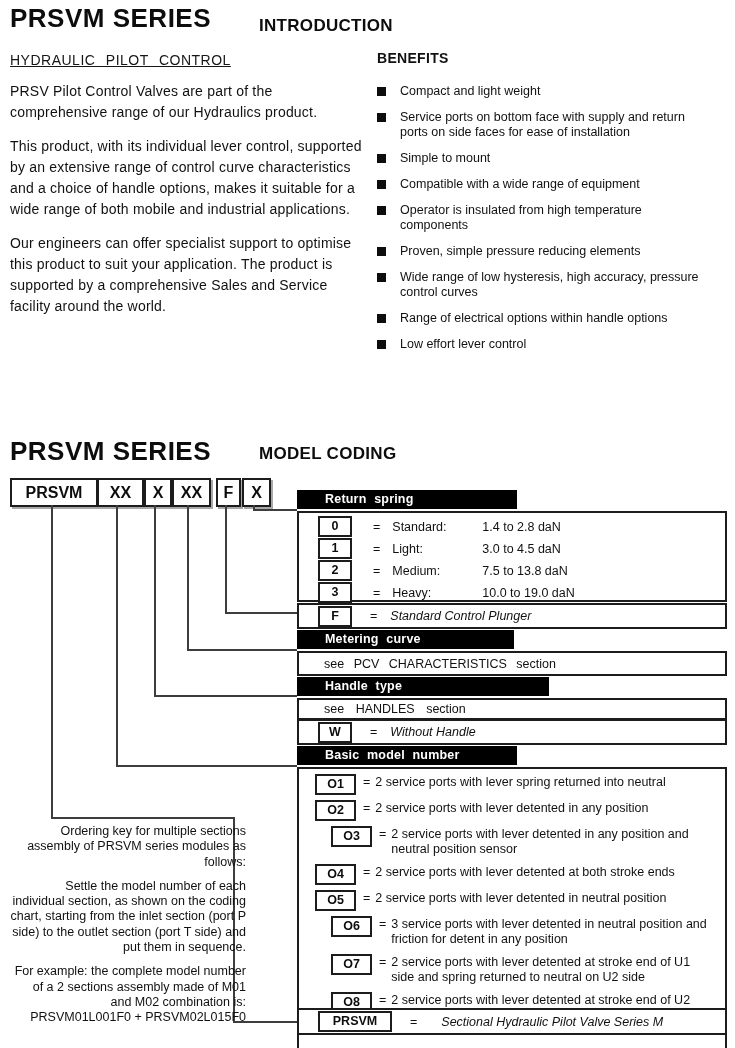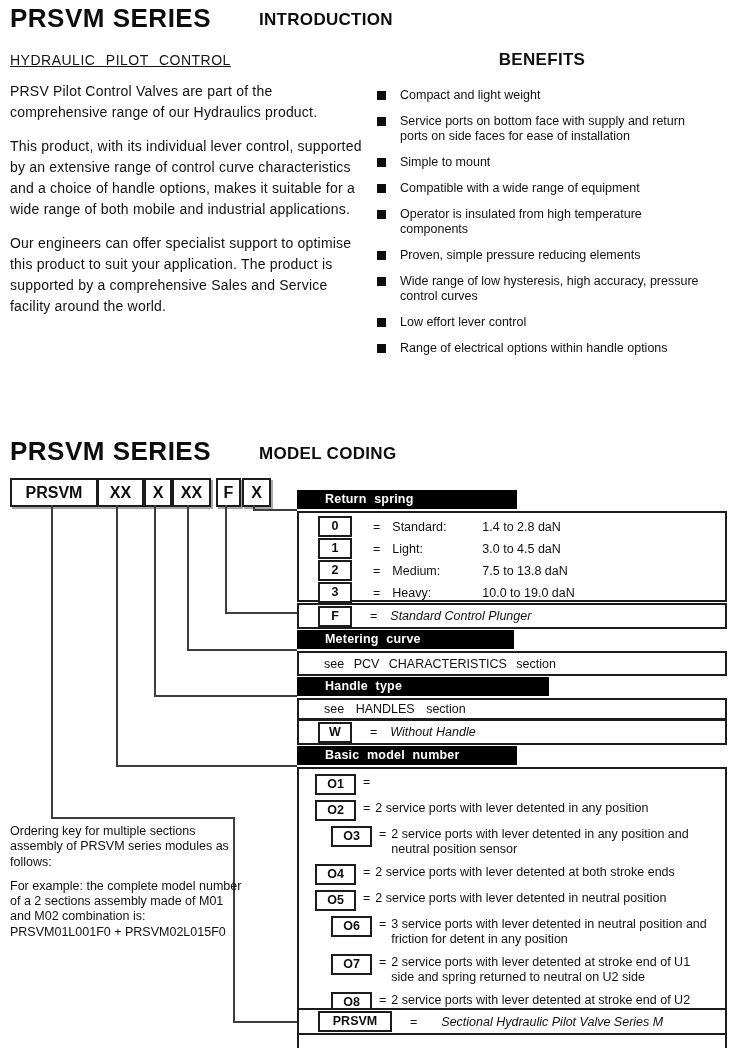--- a/index.html
+++ b/index.html
@@ -8,21 +8,21 @@
     font-family:"Liberation Sans",sans-serif;overflow:hidden;
     -webkit-font-smoothing:antialiased;
   }
   .abs{position:absolute;}
   .series-title{font-weight:bold;font-size:26px;letter-spacing:.5px;color:#0d0d0d;}
   .section-label{font-weight:bold;font-size:17px;letter-spacing:.3px;color:#0d0d0d;}
   .subhead{font-size:14px;word-spacing:6px;letter-spacing:.5px;color:#151515;text-decoration:underline;}
   .intro-copy{left:10px;top:81px;width:352px;font-size:14px;line-height:21px;letter-spacing:.2px;}
   .intro-copy p{margin:0 0 13px 0;}
   .benefits{left:377px;top:50px;width:330px;}
-  .benefits-title{font-size:17px;font-weight:bold;margin:0 0 18px 0;letter-spacing:.3px;text-align:center;}
+  .benefits-title{font-size:14px;font-weight:bold;margin:0 0 18px 0;letter-spacing:.3px;}
   .benefit{display:flex;margin:0 0 11px 0;font-size:12.5px;line-height:15px;}
   .bullet{flex:0 0 9px;width:9px;height:9px;background:#0d0d0d;margin:3px 14px 0 0;}
   .benefit-text{width:300px;}
 
   
   .codebox{
     position:absolute;top:478px;height:25px;border:2px solid #1c1c1c;background:#fff;
     box-shadow:2px 2px 0 #a8a8a8;text-align:center;font-size:16px;font-weight:600;
     line-height:25px;box-sizing:content-box;color:#0d0d0d;
   }
@@ -48,27 +48,27 @@
   .flexrow{display:flex;align-items:center;height:100%;padding-left:19px;box-sizing:border-box;}
   .flexrow .eq{margin-left:18px;}
   .flexrow .rtext{margin-left:13px;font-style:italic;}
   .note-row{display:flex;align-items:center;padding-left:25px;box-sizing:border-box;word-spacing:6px;}
   .bm-row{display:flex;align-items:flex-start;margin:0 0 5px 16px;line-height:15px;}
   .bm-row.two{margin-bottom:7px;padding-left:16px;}
   .bm-row .eq{margin-left:7px;margin-top:1px;}
   .bm-row .bm-text{margin-left:5px;margin-top:1px;width:325px;}
   .series-row .rtext{margin-left:24px;}
   .ordering{left:10px;top:824px;width:248px;font-size:12.5px;line-height:15.3px;}
-  .ordering p{margin:0 12px 9px 0;}
+  .ordering p{margin:0 12px 9px 0;text-align:right;}
 </style>
 </head>
 <body>
 
 <div class="abs series-title" style="left:10px;top:3px;">PRSVM SERIES</div>
-<div class="abs section-label" style="left:259px;top:10px;">INTRODUCTION</div>
+<div class="abs section-label" style="left:259px;top:16px;">INTRODUCTION</div>
 <div class="abs subhead" style="left:10px;top:52px;">HYDRAULIC PILOT CONTROL</div>
 
 <div class="abs intro-copy">
   <p>PRSV Pilot Control Valves are part of the comprehensive range of our Hydraulics product.</p>
   <p>This product, with its individual lever control, supported by an extensive range of control curve characteristics and a choice of handle options, makes it suitable for a wide range of both mobile and industrial applications.</p>
   <p>Our engineers can offer specialist support to optimise this product to suit your application. The product is supported by a comprehensive Sales and Service facility around the world.</p>
 </div>
 
 <div class="abs benefits">
   <div class="benefits-title">BENEFITS</div>
@@ -95,25 +95,25 @@
   <div class="benefit">
       <span class="bullet"></span>
       <span class="benefit-text">Proven, simple pressure reducing elements</span>
     </div>
   <div class="benefit">
       <span class="bullet"></span>
       <span class="benefit-text">Wide range of low hysteresis, high accuracy, pressure control curves</span>
     </div>
   <div class="benefit">
       <span class="bullet"></span>
+      <span class="benefit-text">Range of electrical options within handle options</span>
+    </div>
+  <div class="benefit">
+      <span class="bullet"></span>
       <span class="benefit-text">Low effort lever control</span>
-    </div>
-  <div class="benefit">
-      <span class="bullet"></span>
-      <span class="benefit-text">Range of electrical options within handle options</span>
     </div>
 </div>
 
 <div class="abs series-title" style="left:10px;top:436px;">PRSVM SERIES</div>
 <div class="abs section-label" style="left:259px;top:444px;">MODEL CODING</div>
 
 <div class="codebox" style="left:10px;width:84px;">PRSVM</div>
 <div class="codebox" style="left:97px;width:43px;">XX</div>
 <div class="codebox" style="left:144px;width:24px;">X</div>
 <div class="codebox" style="left:172px;width:35px;">XX</div>
@@ -186,20 +186,21 @@
     <span class="eq">=</span>
     <span class="rtext">Without Handle</span>
   </div>
 </div>
 
 <div class="bar" style="top:746px;">Basic model number</div>
 <div class="obox" style="top:767px;height:300px;padding-top:5px;">
   <div class="bm-row">
     <span class="chip w37">O1</span>
     <span class="eq">=</span>
+    <span class="bm-text">2 service ports with lever spring returned into neutral</span>
   </div>
   <div class="bm-row">
     <span class="chip w37">O2</span>
     <span class="eq">=</span>
     <span class="bm-text">2 service ports with lever detented in any position</span>
   </div>
   <div class="bm-row two">
     <span class="chip w37">O3</span>
     <span class="eq">=</span>
     <span class="bm-text">2 service ports with lever detented in any position and neutral position sensor</span>
@@ -234,14 +235,15 @@
 <div class="obox series-row" style="top:1008px;height:27px;">
   <div class="flexrow">
     <span class="chip w70">PRSVM</span>
     <span class="eq">=</span>
     <span class="rtext">Sectional Hydraulic Pilot Valve Series M</span>
   </div>
 </div>
 
 <div class="abs ordering">
   <p>Ordering key for multiple sections assembly of PRSVM series modules as follows:</p>
+  <p>Settle the model number of each individual section, as shown on the coding chart, starting from the inlet section (port P side) to the outlet section (port T side) and put them in sequence.</p>
   <p>For example: the complete model number of a 2 sections assembly made of M01 and M02 combination is: PRSVM01L001F0 + PRSVM02L015F0</p>
 </div>
 
 </body></html>

